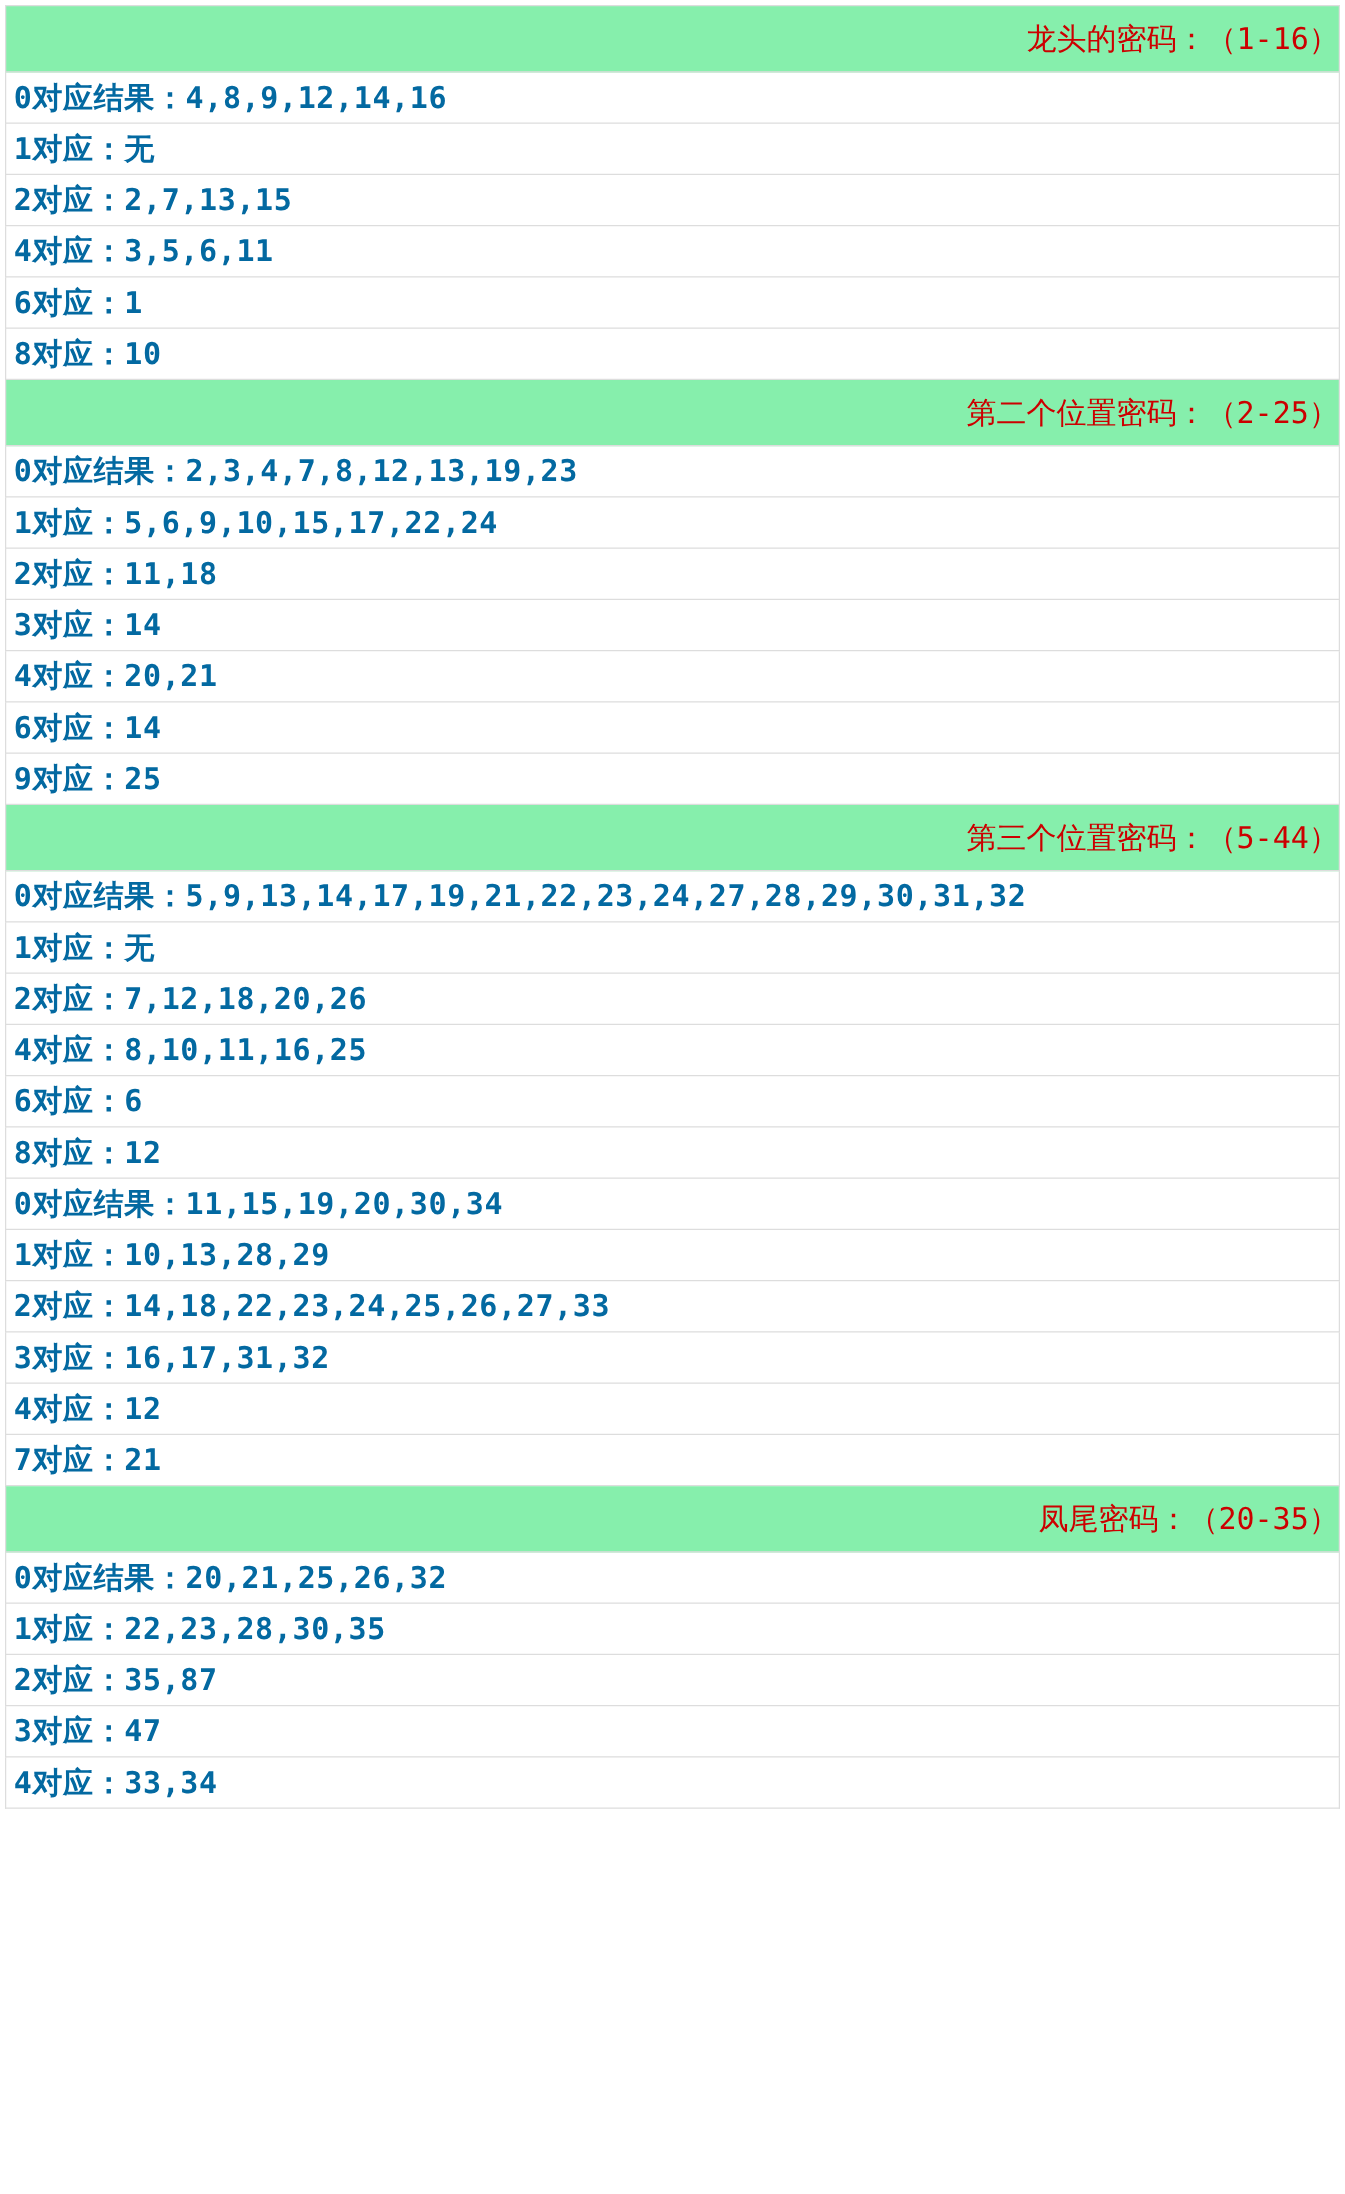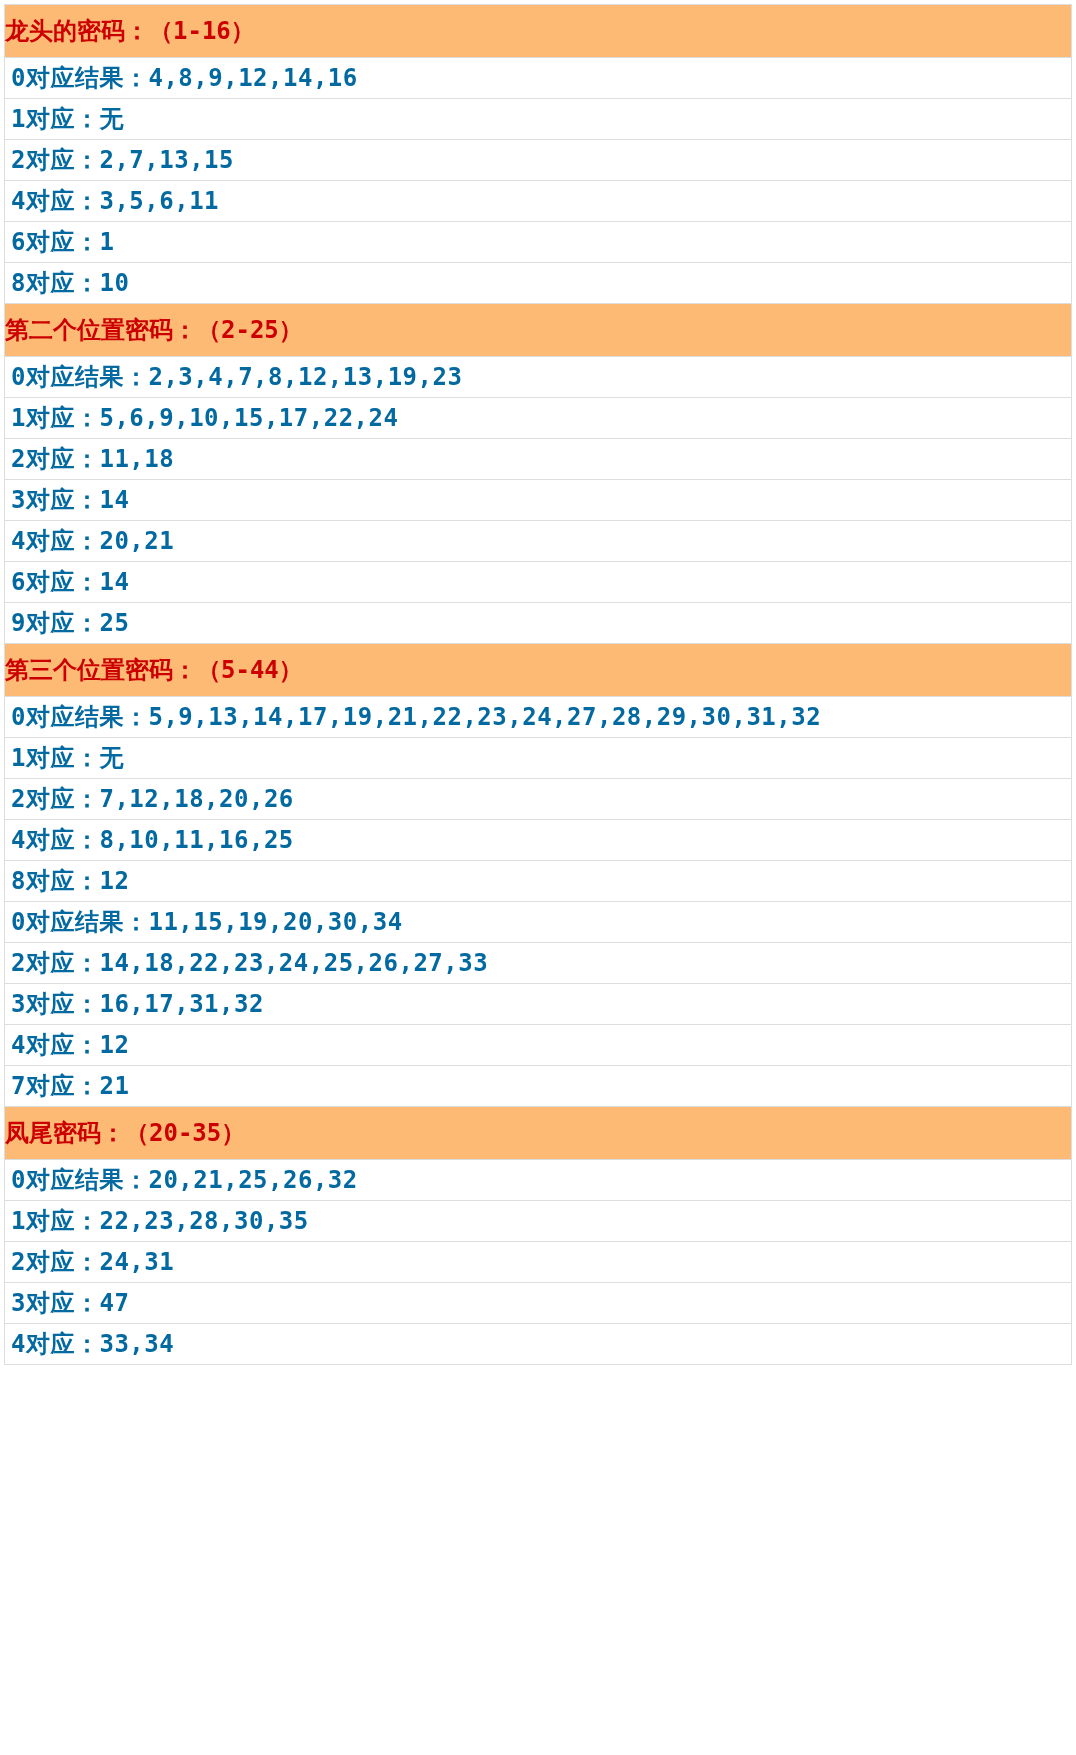--- a/index.html
+++ b/index.html
@@ -3,25 +3,25 @@
   <meta charset="utf-8">
   <style>
     * { box-sizing: border-box; margin: 0; padding: 0; }
     body {
       font-family: 'SimSun', 'Microsoft YaHei', monospace, sans-serif;
       font-size: 24px;
       background: #fff;
       width: 1076px;
     }
     .section-header {
-      background: #fdba74;
+      background: #86efac;
       color: #cc0000;
-      text-align: left;
+      text-align: right;
       padding: 10px 0;
-      font-weight: bold;
+      font-weight: normal;
       border: 1px solid #ddd;
     }
     .data-row {
       color: #0369a1;
       padding: 4px 6px;
       border: 1px solid #ddd;
       border-top: none;
       font-weight: bold;
       letter-spacing: 0.5px;
       white-space: nowrap;
@@ -47,25 +47,27 @@
     <div class="data-row">2对应：11,18</div>
     <div class="data-row">3对应：14</div>
     <div class="data-row">4对应：20,21</div>
     <div class="data-row">6对应：14</div>
     <div class="data-row">9对应：25</div>
     <div class="section-header">第三个位置密码：（5-44）</div>
     <div class="data-row">0对应结果：5,9,13,14,17,19,21,22,23,24,27,28,29,30,31,32</div>
     <div class="data-row">1对应：无</div>
     <div class="data-row">2对应：7,12,18,20,26</div>
     <div class="data-row">4对应：8,10,11,16,25</div>
+    <div class="data-row">6对应：6</div>
     <div class="data-row">8对应：12</div>
     <div class="data-row">0对应结果：11,15,19,20,30,34</div>
+    <div class="data-row">1对应：10,13,28,29</div>
     <div class="data-row">2对应：14,18,22,23,24,25,26,27,33</div>
     <div class="data-row">3对应：16,17,31,32</div>
     <div class="data-row">4对应：12</div>
     <div class="data-row">7对应：21</div>
     <div class="section-header">凤尾密码：（20-35）</div>
     <div class="data-row">0对应结果：20,21,25,26,32</div>
     <div class="data-row">1对应：22,23,28,30,35</div>
-    <div class="data-row">2对应：24,31</div>
+    <div class="data-row">2对应：35,87</div>
     <div class="data-row">3对应：47</div>
     <div class="data-row">4对应：33,34</div>
   </div>
 
 </body></html>

